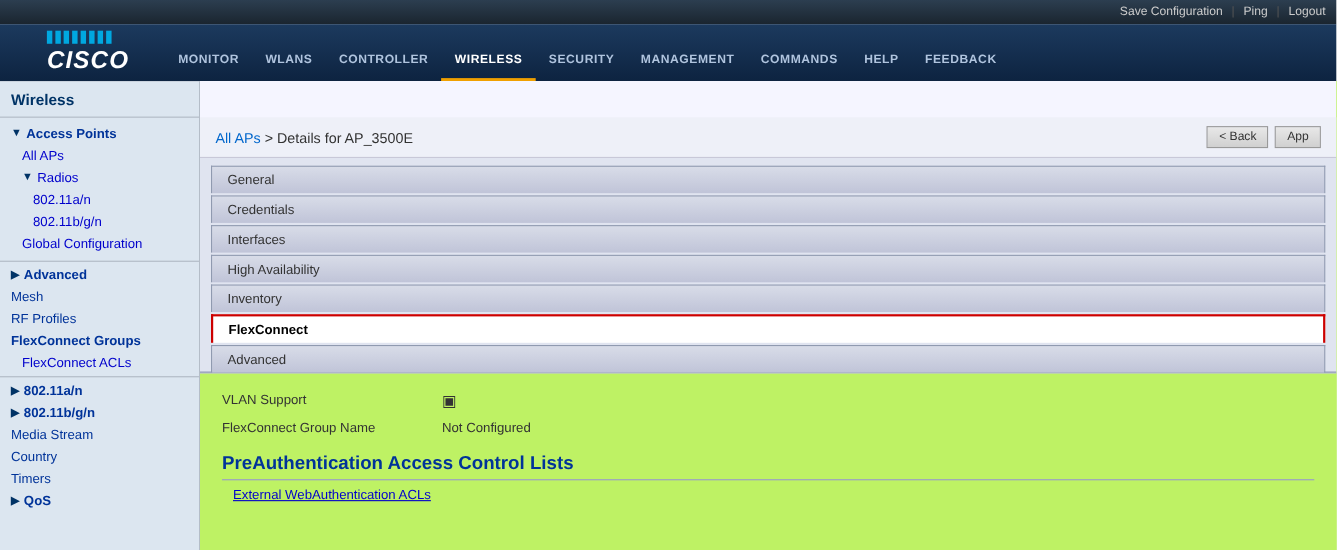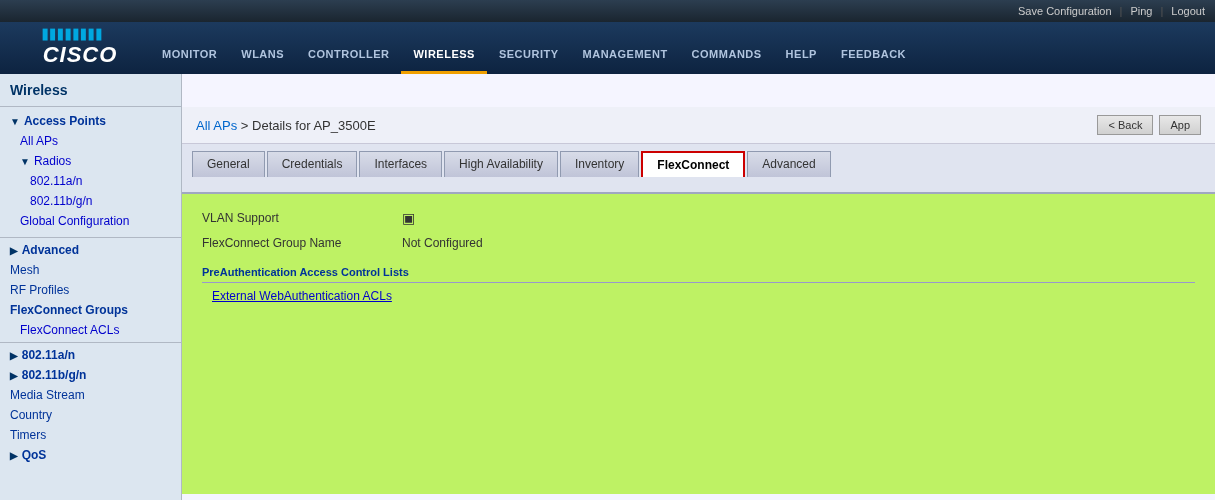--- a/index.html
+++ b/index.html
@@ -163,22 +163,23 @@
       font-size: 11px;
       cursor: pointer;
       color: #333;
     }
 
     
     #tabs {
       display: flex;
       background: #e0e4f0;
       border-bottom: 2px solid #a0a8c0;
-      padding: 6px 10px 16px;
+      padding: 6px 10px 0;
       gap: 2px;
+      flex-direction: column;
     }
     .tab {
       padding: 5px 14px;
       background: linear-gradient(to bottom, #d8dce8, #c0c4d8);
       border: 1px solid #909ab0;
       border-bottom: none;
       cursor: pointer;
       font-size: 12px;
       color: #333;
       position: relative;
@@ -234,21 +235,21 @@
     }
     .form-value {
       color: #333;
       font-size: 12px;
     }
 
     
     .section-header {
       color: #003399;
       font-weight: bold;
-      font-size: 11px;
+      font-size: 17px;
       margin: 16px 0 6px 0;
       border-bottom: 1px solid #9999cc;
       padding-bottom: 4px;
     }
     .section-link {
       color: #0000cc;
       text-decoration: underline;
       cursor: pointer;
       font-size: 12px;
       padding-left: 10px;

